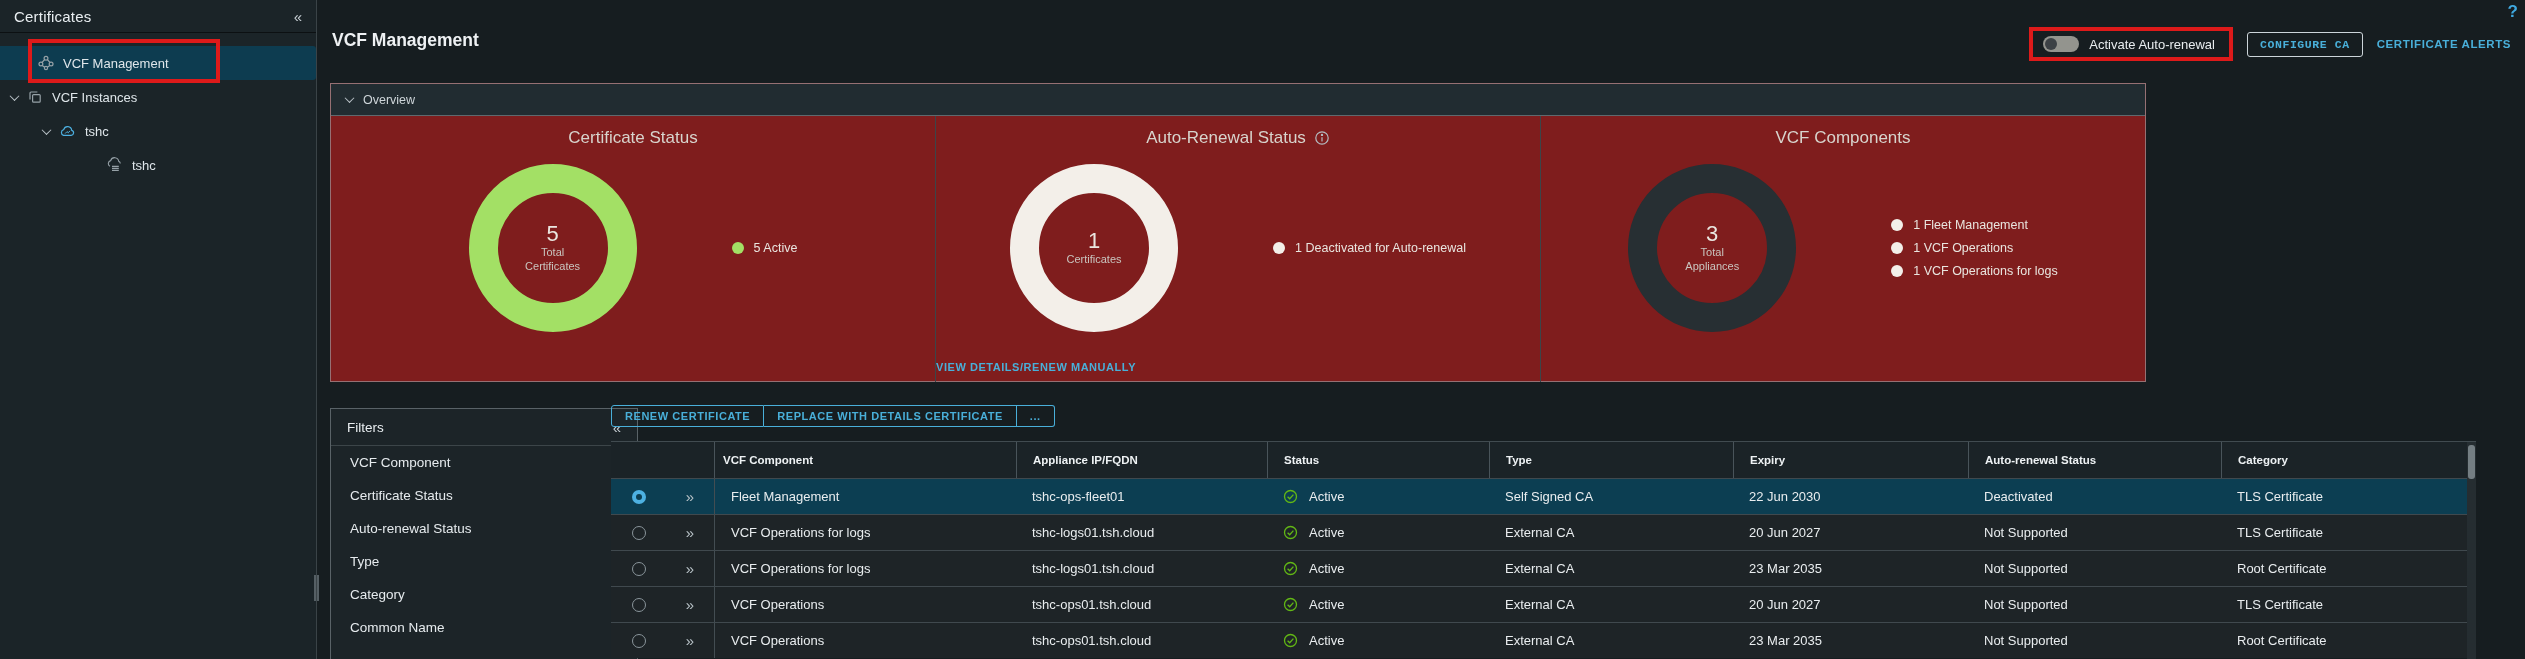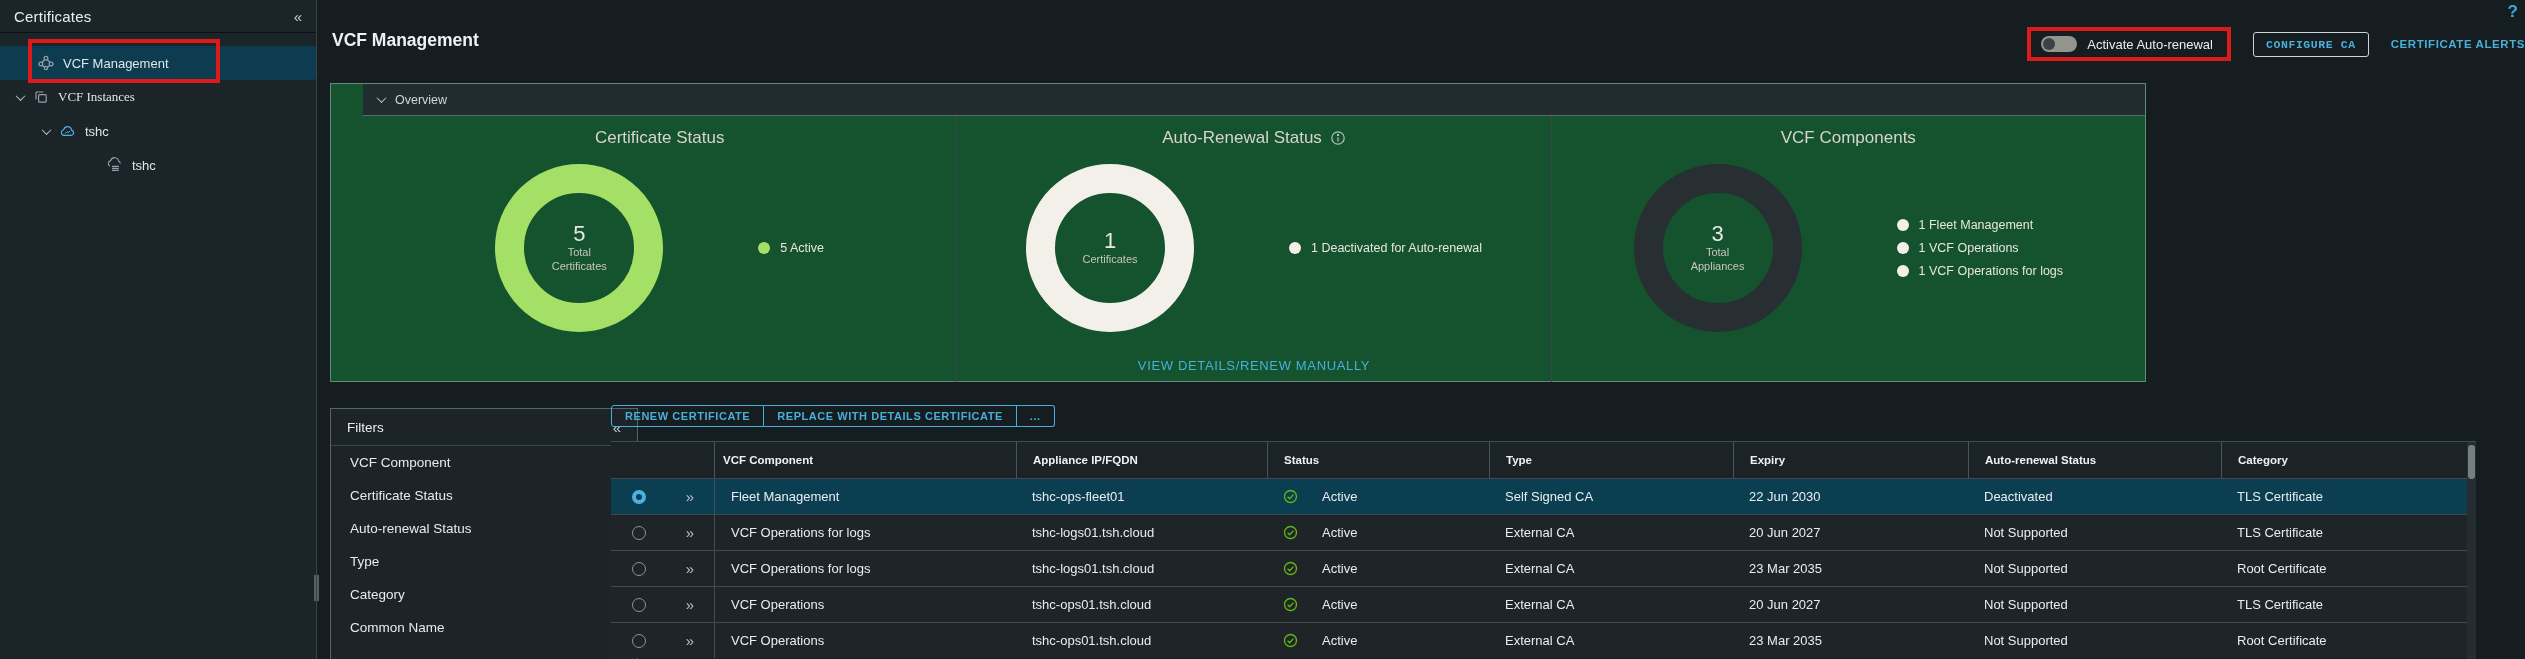--- a/index.html
+++ b/index.html
@@ -21,42 +21,42 @@
   }
   .sidebar-title { font-size:15px; color:#e9eef1; letter-spacing:.2px; }
   .collapse-glyph { margin-left:auto; color:#c6ced3; font-size:15px; cursor:pointer; }
   .tree { padding-top:13px; position:relative; }
   .tree-row {
     height:34px; display:flex; align-items:center; gap:9px;
     font-size:13px; color:#dfe6ea; cursor:pointer; white-space:nowrap;
   }
   .tree-row.selected { background:#0d3c50; border-radius:0 3px 3px 0; }
   .pad-mgmt { padding-left:38px; }
-  .pad-instances { padding-left:17px;font-family:Liberation Serif, serif; }
+  .pad-instances { padding-left:11px; }
   .pad-tshc { padding-left:43px; }
   .pad-tshc-child { padding-left:106px; }
   .chev { display:inline-block; width:7px; height:7px; border-right:1.6px solid #b9c2c7; border-bottom:1.6px solid #b9c2c7; }
   .chev-down { transform:rotate(45deg) translate(-1px,-1px); }
   .chev-right { transform:rotate(-45deg); }
   .ticon { flex:0 0 auto; display:inline-flex; }
   .resize-handle {
     position:absolute; left:314px; top:575px; width:5px; height:26px;
     border-left:2px solid #555f64; border-right:2px solid #555f64; cursor:col-resize;
   }
 
   
   .anno { position:absolute; border:4px solid #dd1a1a; pointer-events:none; }
   .anno-sidebar { left:28px; top:39px; width:192px; height:44px; }
 
   
   .page-title { position:absolute; left:332px; top:30px; font-size:17.5px; font-weight:600; color:#eef1f3; }
   .help-icon { position:absolute; right:7px; top:2px; color:#3fa9e0; font-size:17px; font-weight:bold; cursor:pointer; }
   .header-controls {
-    position:absolute; right:0; top:27px;
-    display:flex; align-items:center; gap:22px;
+    position:absolute; right:14px; top:27px;
+    display:flex; align-items:center; gap:14px;
   }
   .anno-toggle-box {
     display:inline-flex; align-items:center; gap:10px;
     border:4px solid #dd1a1a; padding:5px 14px 5px 10px;
   }
   .toggle { position:relative; width:36px; height:16px; border-radius:9px; background:#93948e; cursor:pointer; }
   .toggle .knob { position:absolute; left:2px; top:2px; width:12px; height:12px; border-radius:50%; background:#3c4145; }
   .toggle-label { font-size:13px; color:#e8edef; }
   .btn-outline {
     background:transparent; border:1px solid #ccd4d9; border-radius:3px;
@@ -64,21 +64,21 @@
     letter-spacing:.05em; padding:5px 12px; cursor:pointer; white-space:nowrap;
   }
   .btn-flat {
     background:transparent; border:none; color:#49afd9; font-family:inherit;
     font-size:11.5px; font-weight:bold; letter-spacing:.05em; cursor:pointer; white-space:nowrap;
   }
 
   
   .overview-card {
     position:absolute; left:330px; top:83px; width:1816px; height:299px;
-    background:#14532d; border:1px solid rgba(170,180,186,.55);padding-left:32px;
+    background:#7f1d1d; border:1px solid rgba(170,180,186,.55);
   }
   .overview-header {
     height:32px; background:#212c31; border-bottom:1px solid rgba(170,180,186,.45);
     display:flex; align-items:center; gap:10px; padding:0 15px;
     font-size:12.5px; color:#ced5d9; cursor:pointer;
   }
   .overview-body { display:flex; height:266px; }
   .ov-col { flex:1; position:relative; padding-top:12px; }
   .ov-col + .ov-col { border-left:1px solid #3c4549; }
   .ov-title { text-align:center; font-size:17px; color:#d8d4cd; display:flex; align-items:center; justify-content:center; gap:8px; }
@@ -92,22 +92,22 @@
   .donut-white { border:29px solid #f3efe9; }
   .donut-dark  { border:29px solid #272f33; }
   .donut-num { font-size:22px; color:#eae6e0; line-height:1.1; }
   .donut-cap { font-size:11px; color:#c9c5bf; line-height:1.25; }
   .legend { display:flex; flex-direction:column; gap:9px; }
   .legend-item { display:flex; align-items:center; gap:10px; font-size:12.5px; color:#e9e5df; white-space:nowrap; }
   .dot { width:12px; height:12px; border-radius:50%; flex:0 0 auto; }
   .dot-green { background:#a3e065; }
   .dot-white { background:#f3efe9; }
   .ov-link {
-    position:absolute; bottom:9px; left:0; width:100%; text-align:center;
-    font-size:13px; font-weight:normal; letter-spacing:.05em; color:#49afd9; cursor:pointer;
+    position:absolute; bottom:9px; left:0; width:100%; 
+    font-size:11px; font-weight:bold; letter-spacing:.05em; color:#49afd9; cursor:pointer;
   }
   .info-icon { display:inline-flex; }
 
   
   .filters {
     position:absolute; left:330px; top:408px; width:308px; height:251px;
     background:#1c2428; border:1px solid rgba(150,160,166,.5); border-bottom:none;
   }
   .filters-header {
     height:37px; display:flex; align-items:center; padding:0 16px;
@@ -142,21 +142,21 @@
   .th { font-size:11.5px; font-weight:bold; color:#eef2f4; padding-left:16px; height:100%; display:flex; align-items:center; }
   .th.sep { border-left:1px solid #49545a; }
   .th-comp { padding-left:8px; }
   .td { font-size:13px; color:#e9edef; padding-left:16px; white-space:nowrap; overflow:hidden; }
   .td-comp { height:100%; display:flex; align-items:center; border-left:1px solid #434d52; }
   .radio-cell, .expand-cell { display:flex; justify-content:center; }
   .radio { width:14px; height:14px; border-radius:50%; border:1px solid #8a959b; background:transparent; cursor:pointer; }
   .radio.checked { border:none; background:#4db1e2; position:relative; }
   .radio.checked::after { content:""; position:absolute; left:4px; top:4px; width:6px; height:6px; border-radius:50%; background:#0c3e52; }
   .expand-caret { color:#b6c0c5; font-size:15px; cursor:pointer; }
-  .status-cell { display:flex; align-items:flex-end; gap:24px; }
+  .status-cell { display:flex; align-items:flex-end; gap:11px; }
   .vscroll { position:absolute; right:0; top:0; width:9px; height:254px; background:#252d31; }
   .vscroll .thumb { position:absolute; left:1px; top:3px; width:7px; height:34px; border-radius:3px; background:#747e83; cursor:pointer; }
   svg { display:block; }
 </style>
 </head>
 <body>
 
 <div class="app">
 
   <aside class="sidebar">

